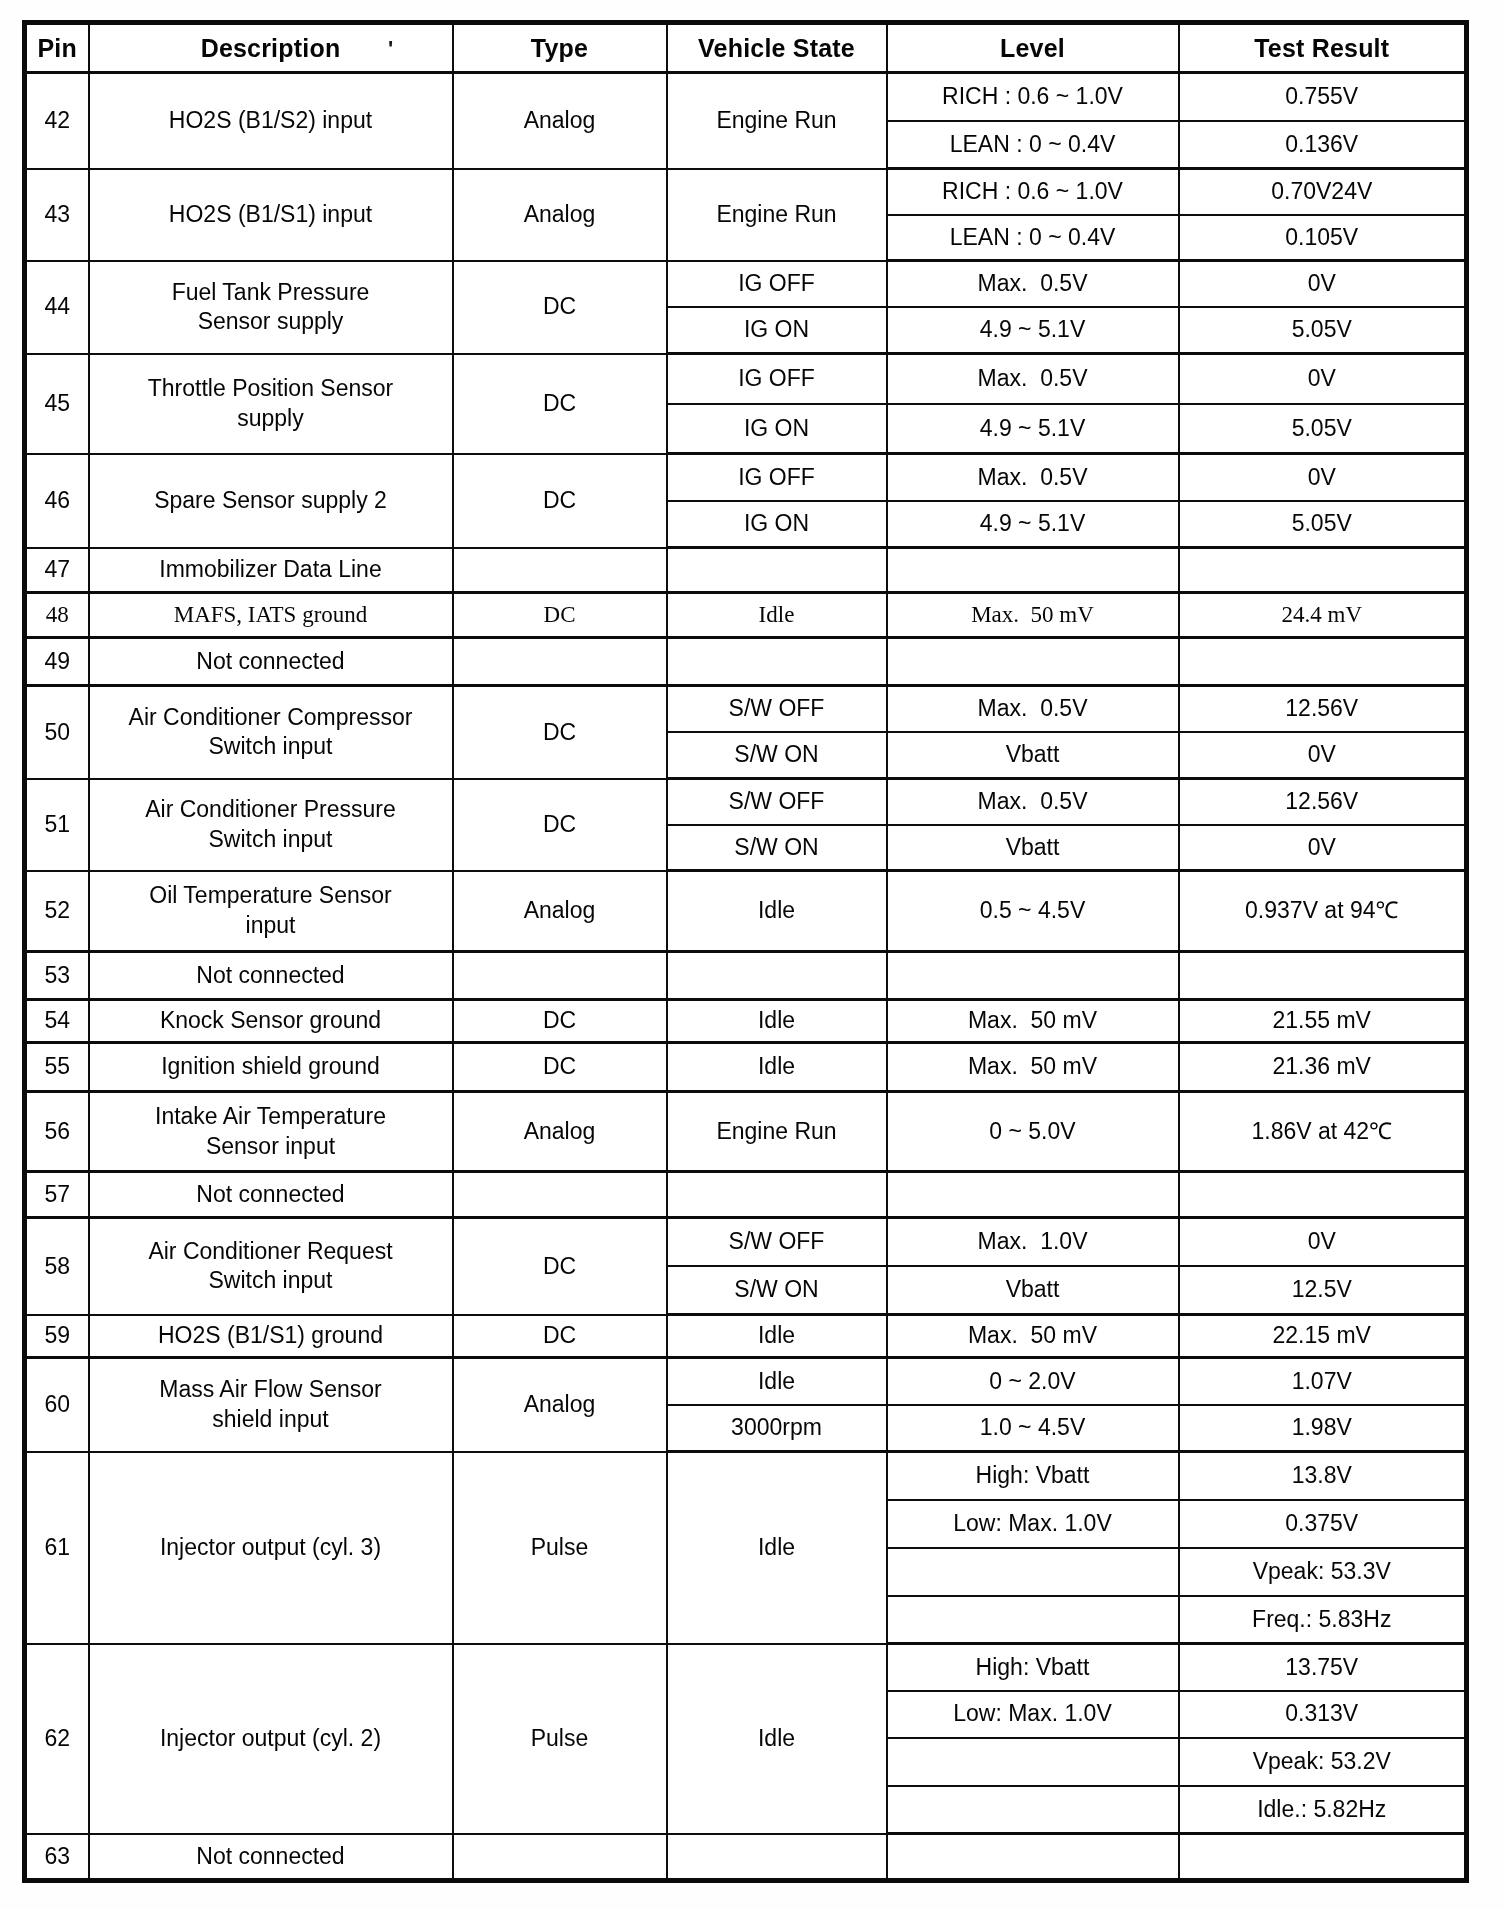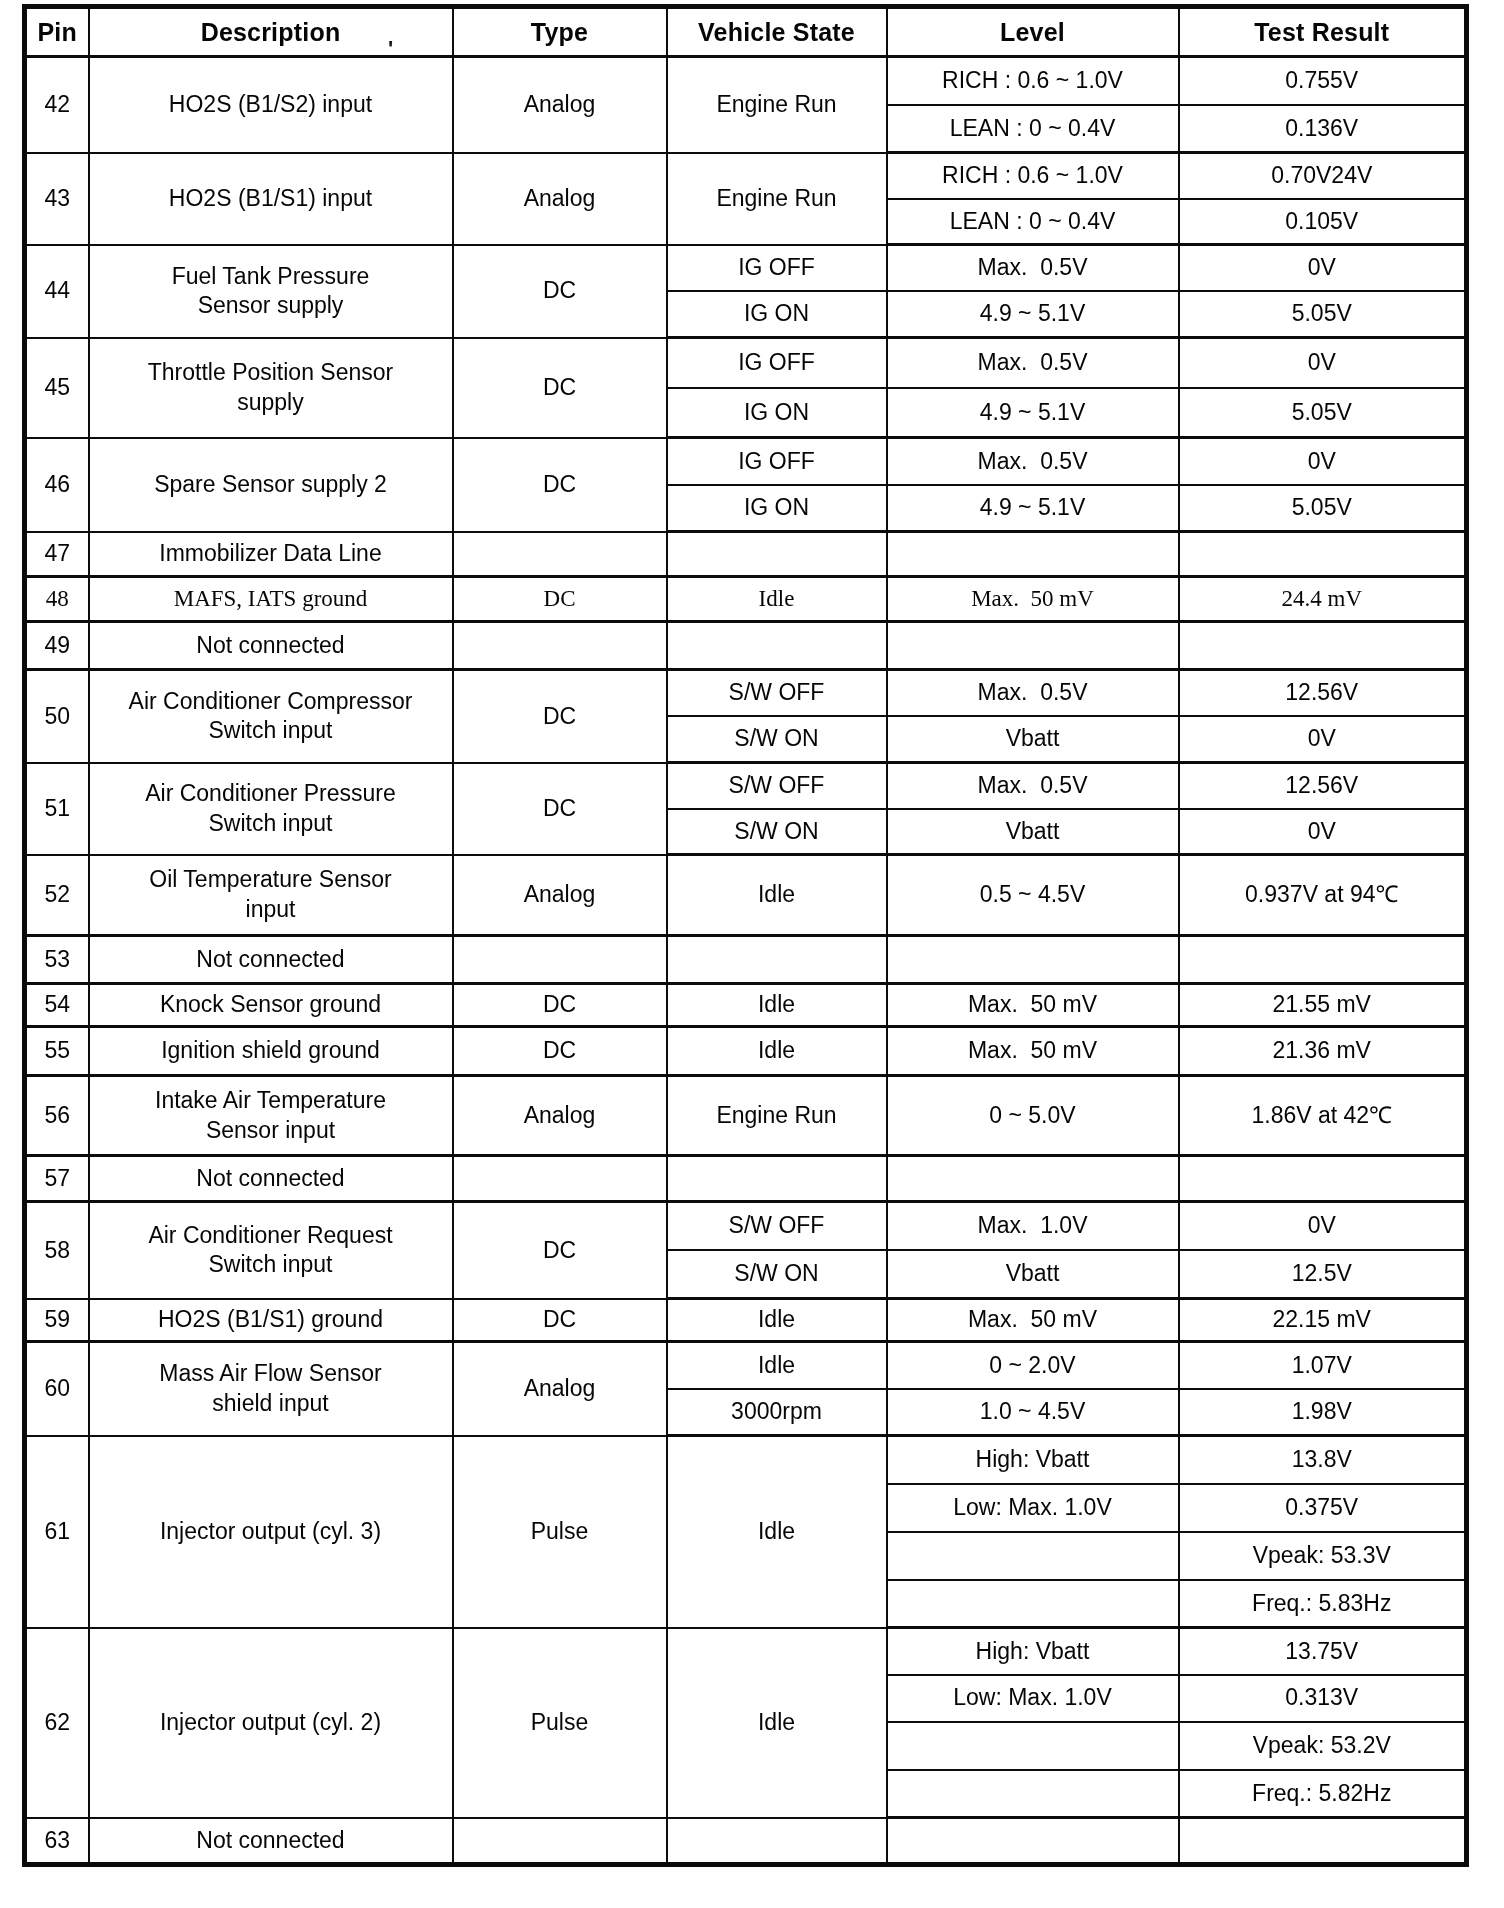--- a/index.html
+++ b/index.html
@@ -9,21 +9,21 @@
     font-family: "Liberation Sans", sans-serif;
   }
   .page {
     position: relative;
     width: 1504px; height: 1908px;
     background: #fefefe;
     overflow: hidden;
   }
   table.pin-table {
     position: absolute;
-    left: 22px; top: 4px;
+    left: 22px; top: 20px;
     width: 1446px;
     border-collapse: collapse;
     table-layout: fixed;
     background: #ffffff;
     border: 5px solid #0b0b0b;
   }
   .pin-table th, .pin-table td {
     border: 2px solid #0d0d0d;
     text-align: center;
     vertical-align: middle;
@@ -348,21 +348,21 @@
         <tr style="height: 47px;">
           <td class="level">Low: Max. 1.0V</td>
           <td class="result">0.313V</td>
         </tr>
         <tr style="height: 48px;">
           <td class="level"></td>
           <td class="result">Vpeak: 53.2V</td>
         </tr>
         <tr style="height: 48px;">
           <td class="level"></td>
-          <td class="result">Freq.: 5.82Hz</td>
+          <td class="result">Idle.: 5.82Hz</td>
         </tr>
       </tbody>
       <tbody class="group">
         <tr style="height: 47px;">
           <td class="pin">63</td>
           <td class="desc">Not connected</td>
           <td class="type"></td>
           <td class="state"></td>
           <td class="level"></td>
           <td class="result"></td>

